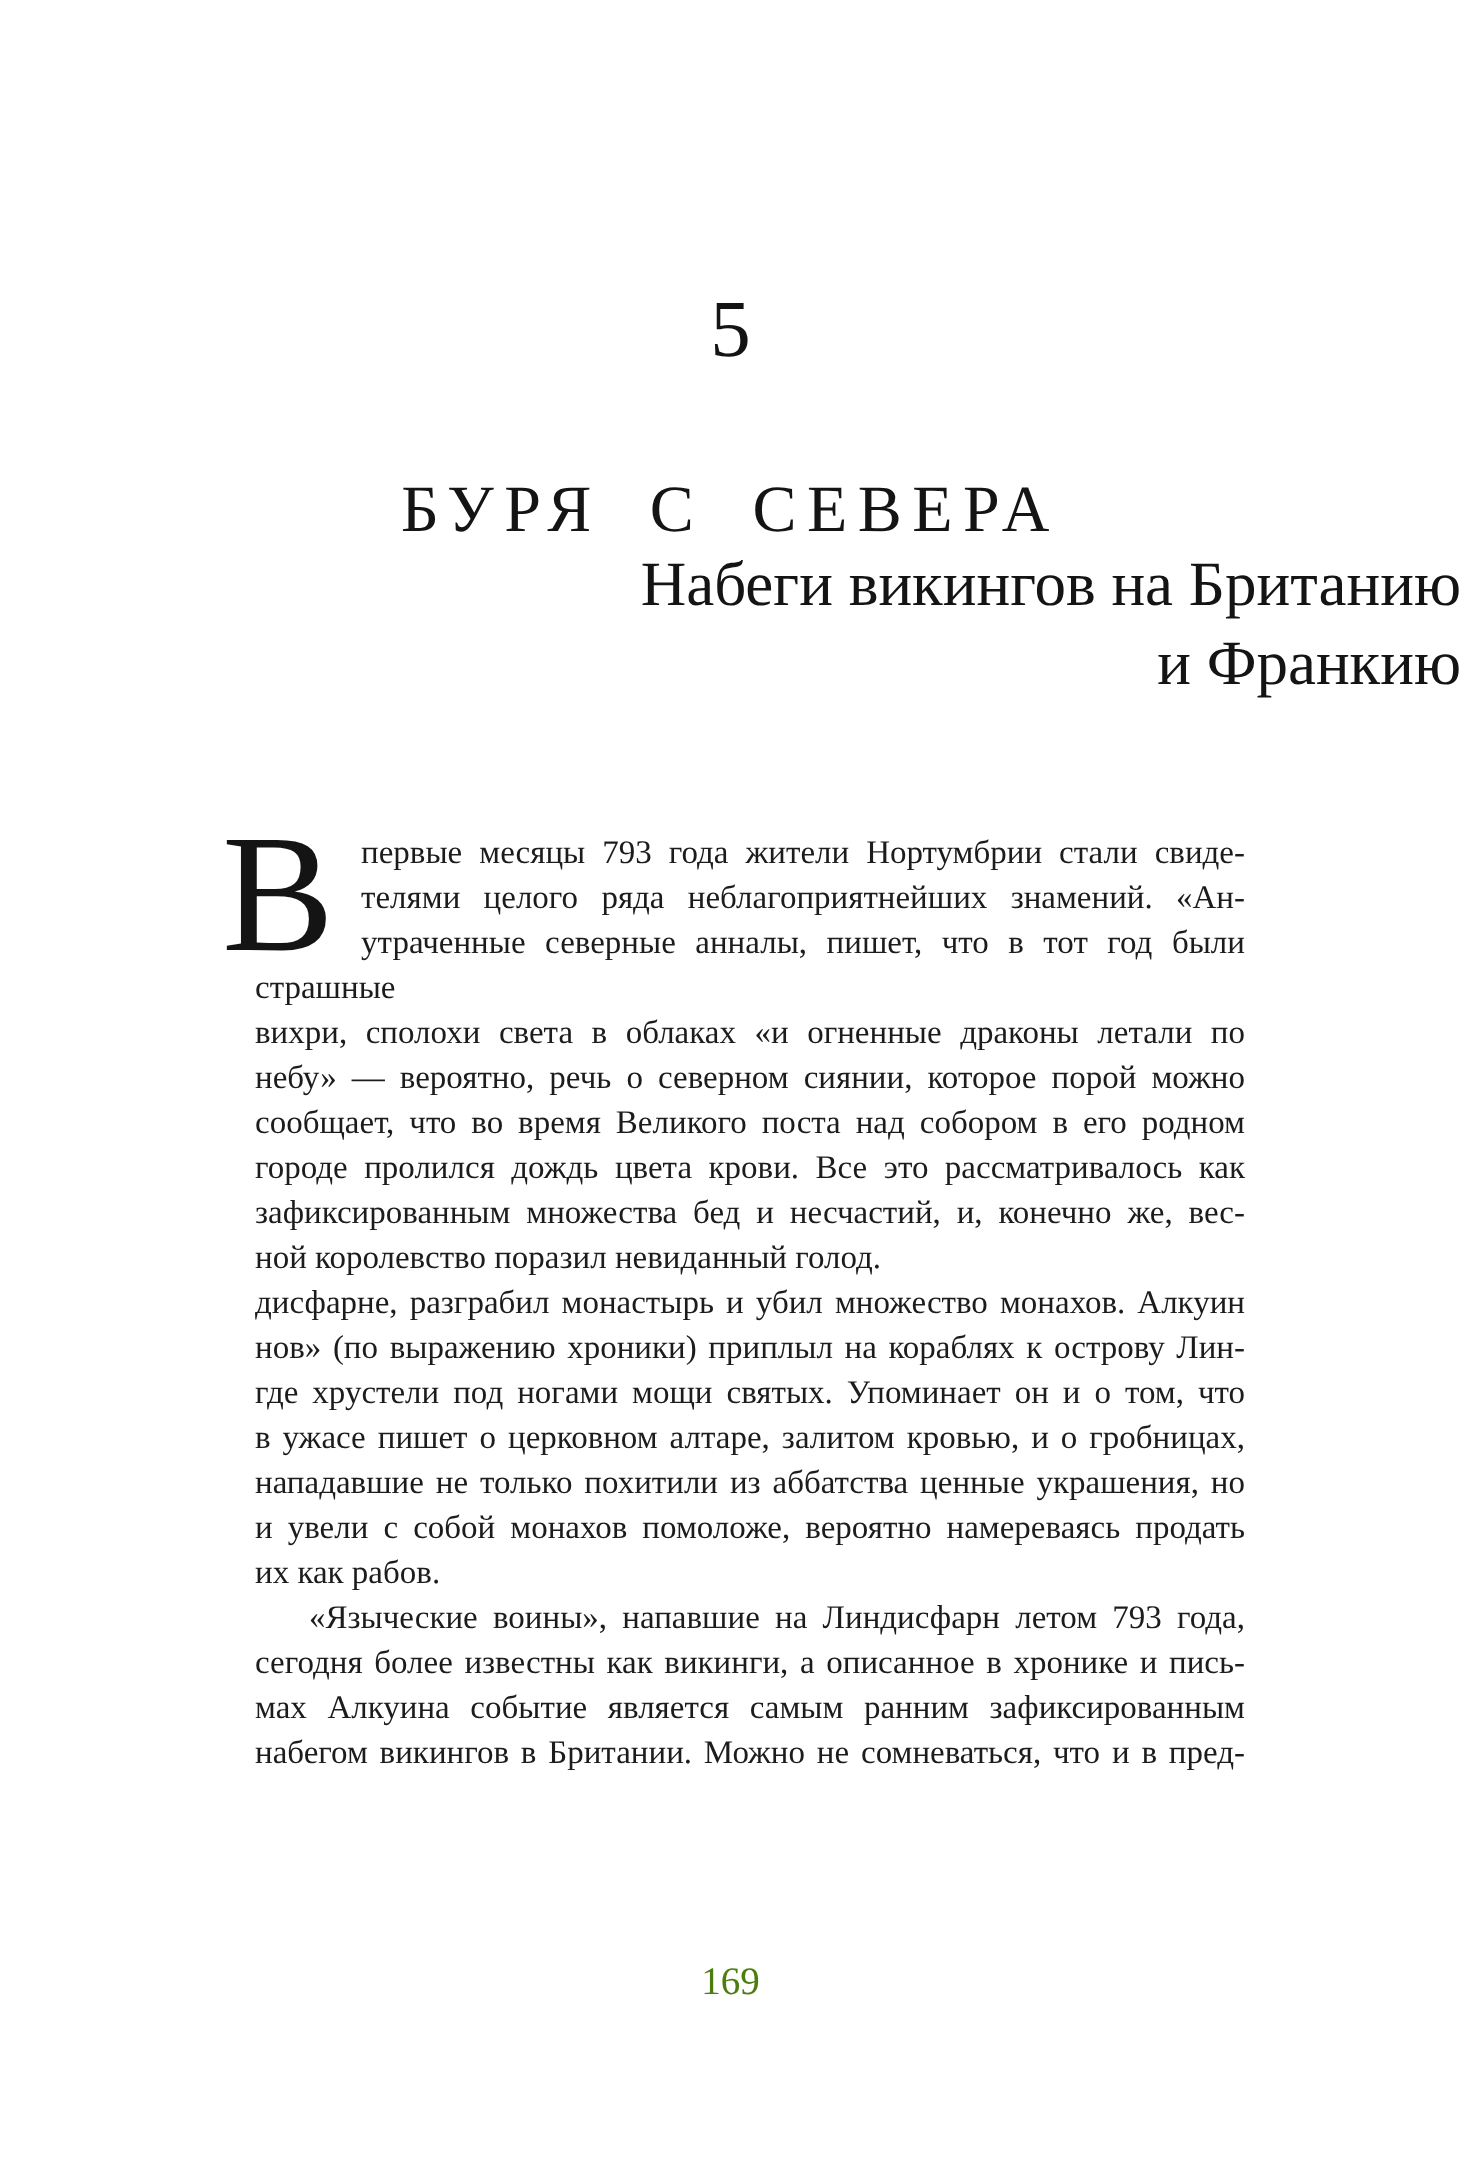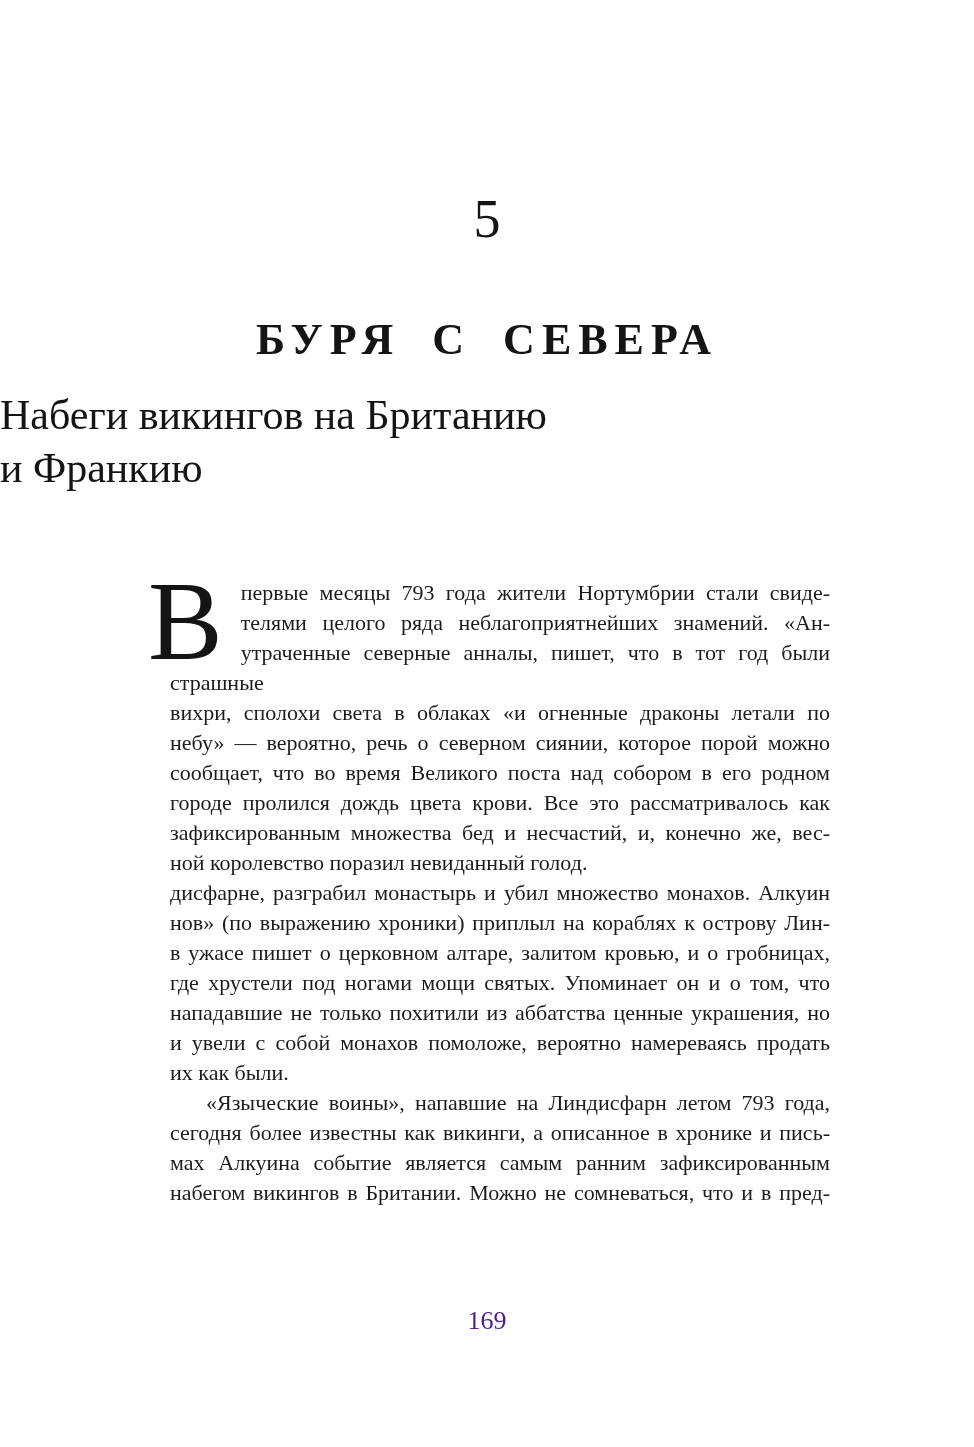--- a/index.html
+++ b/index.html
@@ -20,31 +20,30 @@
     padding-top: 192px;
     font-size: 54px;
     line-height: 54px;
     text-align: center;
     color: #141414;
   }
   .chapter-title {
     margin: 70px 0 0 0;
     font-size: 44px;
     line-height: 48px;
-    font-weight: bold;
+    font-weight: normal;
     text-align: center;
     letter-spacing: 7px;
     word-spacing: 14px;
     color: #141414;
   }
   .chapter-subtitle {
-    margin-top: 25px;
     font-size: 42px;
     line-height: 53px;
-    text-align: left;
+    text-align: right;
     color: #141414;
   }
   .body-text {
     width: 686px;
     margin: 83px auto 0 auto;
     font-size: 22px;
     color: #1c1c1c;
   }
   .para { overflow: visible; }
   .line {
@@ -70,21 +69,21 @@
     margin: 0 18px 0 4px;
     color: #141414;
   }
   .page-number {
     position: absolute;
     top: 1306px;
     left: 0;
     width: 100%;
     text-align: center;
     font-size: 26px;
-    color: #4c1d95;
+    color: #4d7c0f;
   }
 </style>
 </head>
 <body>
 
 <div class="page">
 
   <div class="chapter-number">5</div>
 
   <h1 class="chapter-title">БУРЯ С СЕВЕРА</h1>
@@ -105,25 +104,25 @@
       <div class="line j">небу» — вероятно, речь о северном сиянии, которое порой можно</div>
       <div class="line j">сообщает, что во время Великого поста над собором в его родном</div>
       <div class="line j">городе пролился дождь цвета крови. Все это рассматривалось как</div>
       <div class="line j">зафиксированным множества бед и несчастий, и, конечно же, вес-</div>
       <div class="line last">ной королевство поразил невиданный голод.</div>
     </div>
 
     <div class="para">
       <div class="line j">дисфарне, разграбил монастырь и убил множество монахов. Алкуин</div>
       <div class="line j">нов» (по выражению хроники) приплыл на кораблях к острову Лин-</div>
+      <div class="line j">где хрустели под ногами мощи святых. Упоминает он и о том, что</div>
       <div class="line j">в ужасе пишет о церковном алтаре, залитом кровью, и о гробницах,</div>
-      <div class="line j">где хрустели под ногами мощи святых. Упоминает он и о том, что</div>
       <div class="line j">нападавшие не только похитили из аббатства ценные украшения, но</div>
       <div class="line j">и увели с собой монахов помоложе, вероятно намереваясь продать</div>
-      <div class="line last">их как были.</div>
+      <div class="line last">их как рабов.</div>
     </div>
 
     <div class="para">
       <div class="line j indent">«Языческие воины», напавшие на Линдисфарн летом 793  года,</div>
       <div class="line j">сегодня более известны как викинги, а описанное в хронике и пись-</div>
       <div class="line j">мах Алкуина событие является самым ранним зафиксированным</div>
       <div class="line j">набегом викингов в Британии. Можно не сомневаться, что и в пред-</div>
     </div>
 
   </div>

